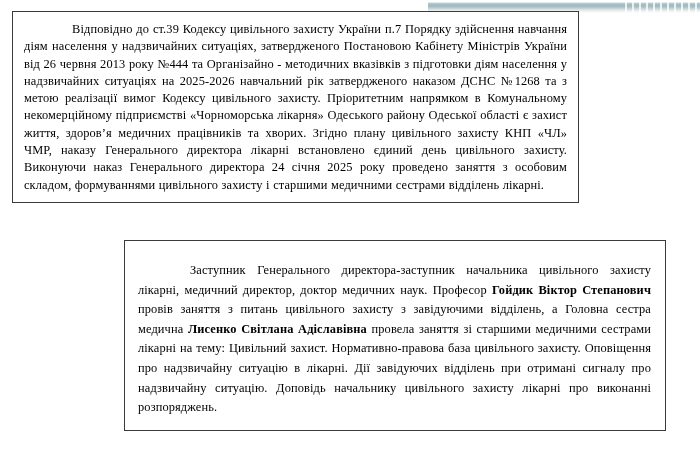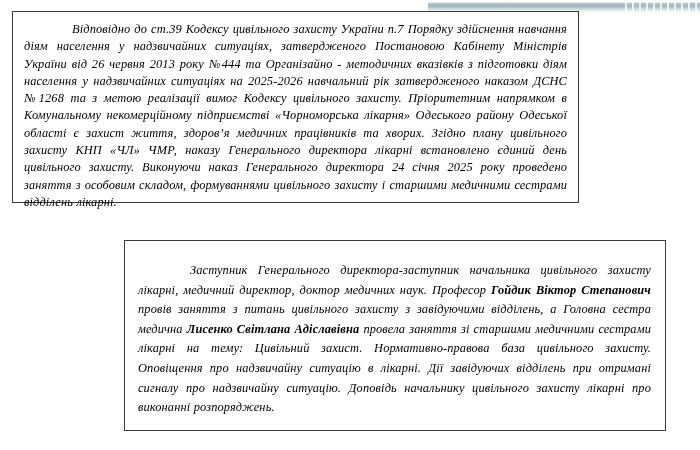--- a/index.html
+++ b/index.html
@@ -88,21 +88,20 @@
     margin: 0;
     text-align: justify;
     text-justify: inter-word;
     text-indent: 48px;
     font-size: 12.4px;
     line-height: 17.3px;
     color: #000000;
     letter-spacing: 0.01em;
     word-spacing: 0.02em;
     hyphens: none;
-    font-style: italic;
   }
 
   #box-2 .para {
     text-indent: 52px;
     font-size: 12.4px;
     line-height: 19.6px;
   }
 
   .bold {
     font-weight: bold;

